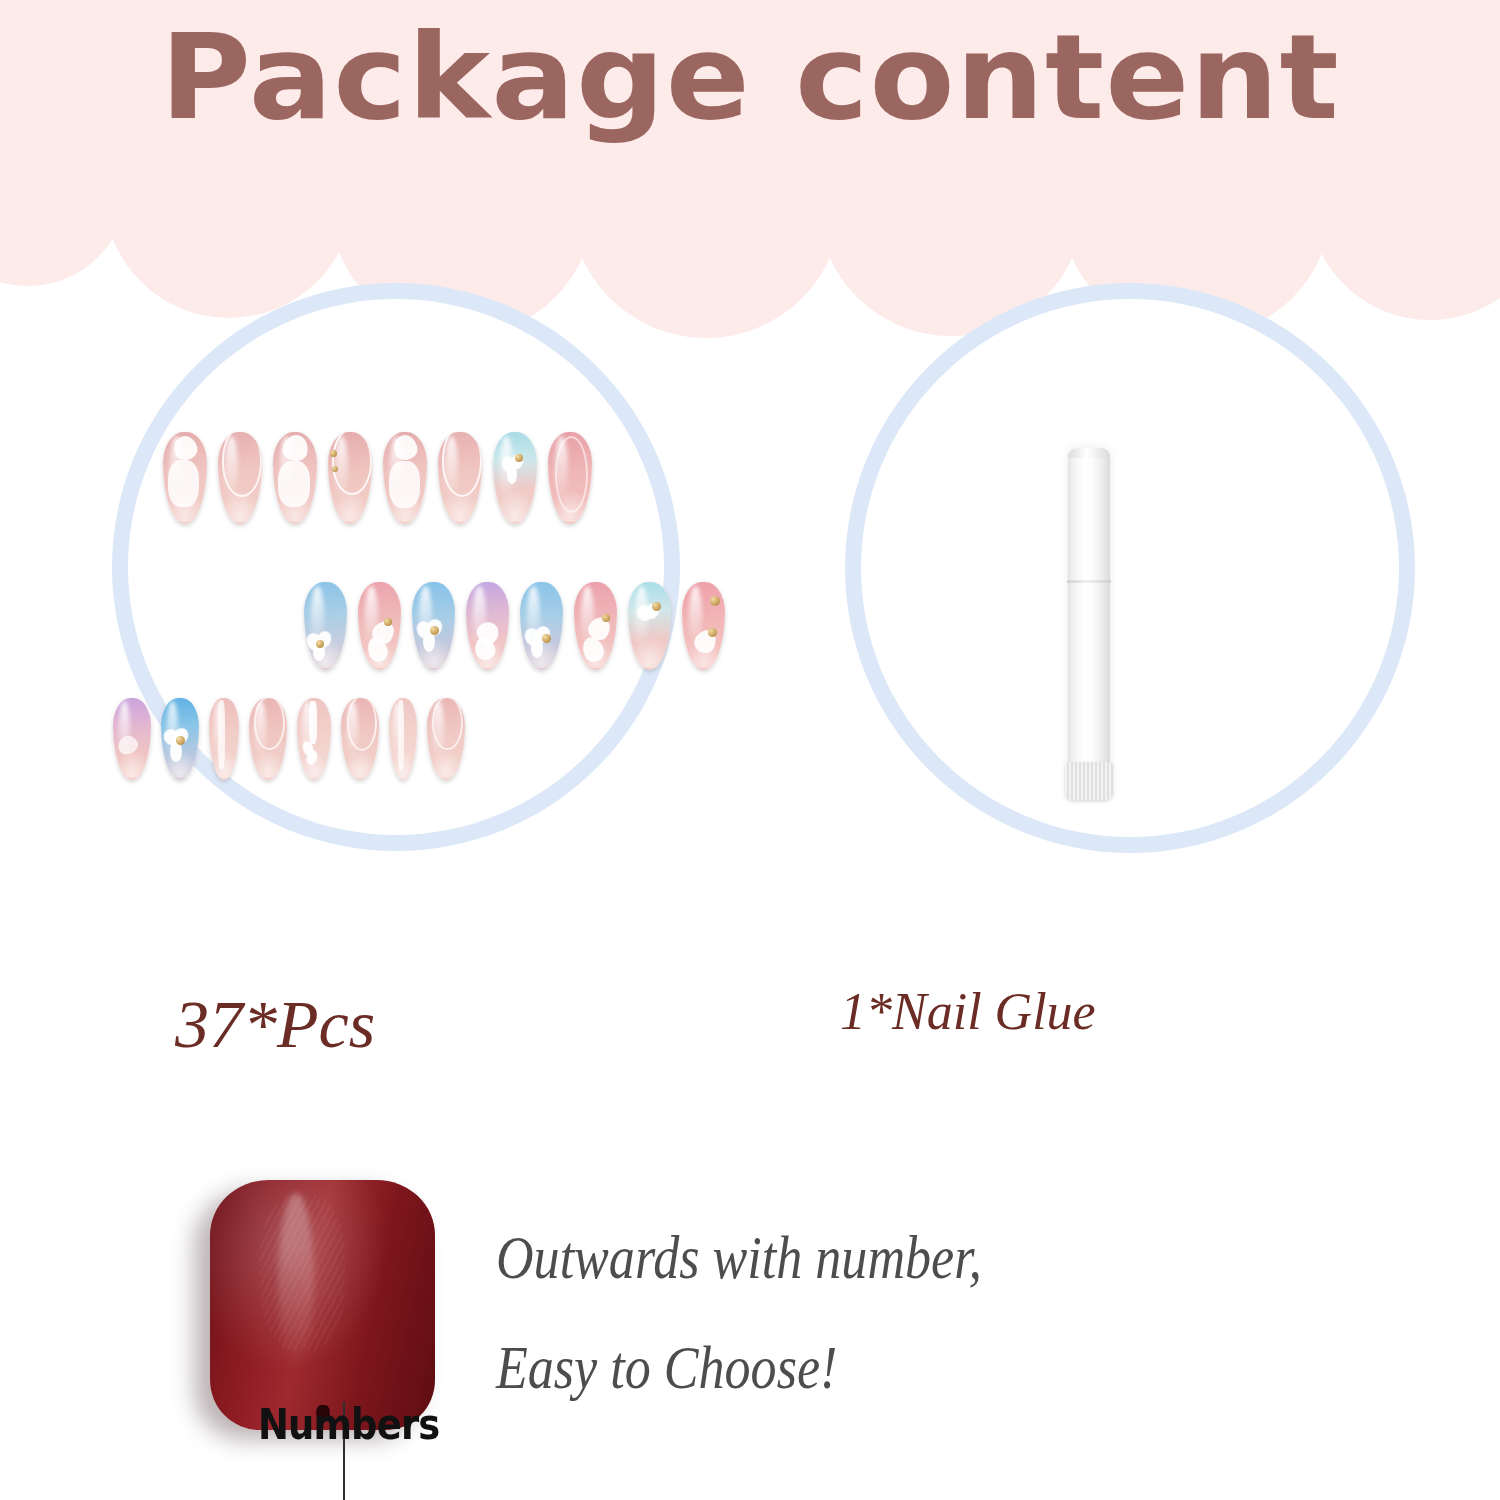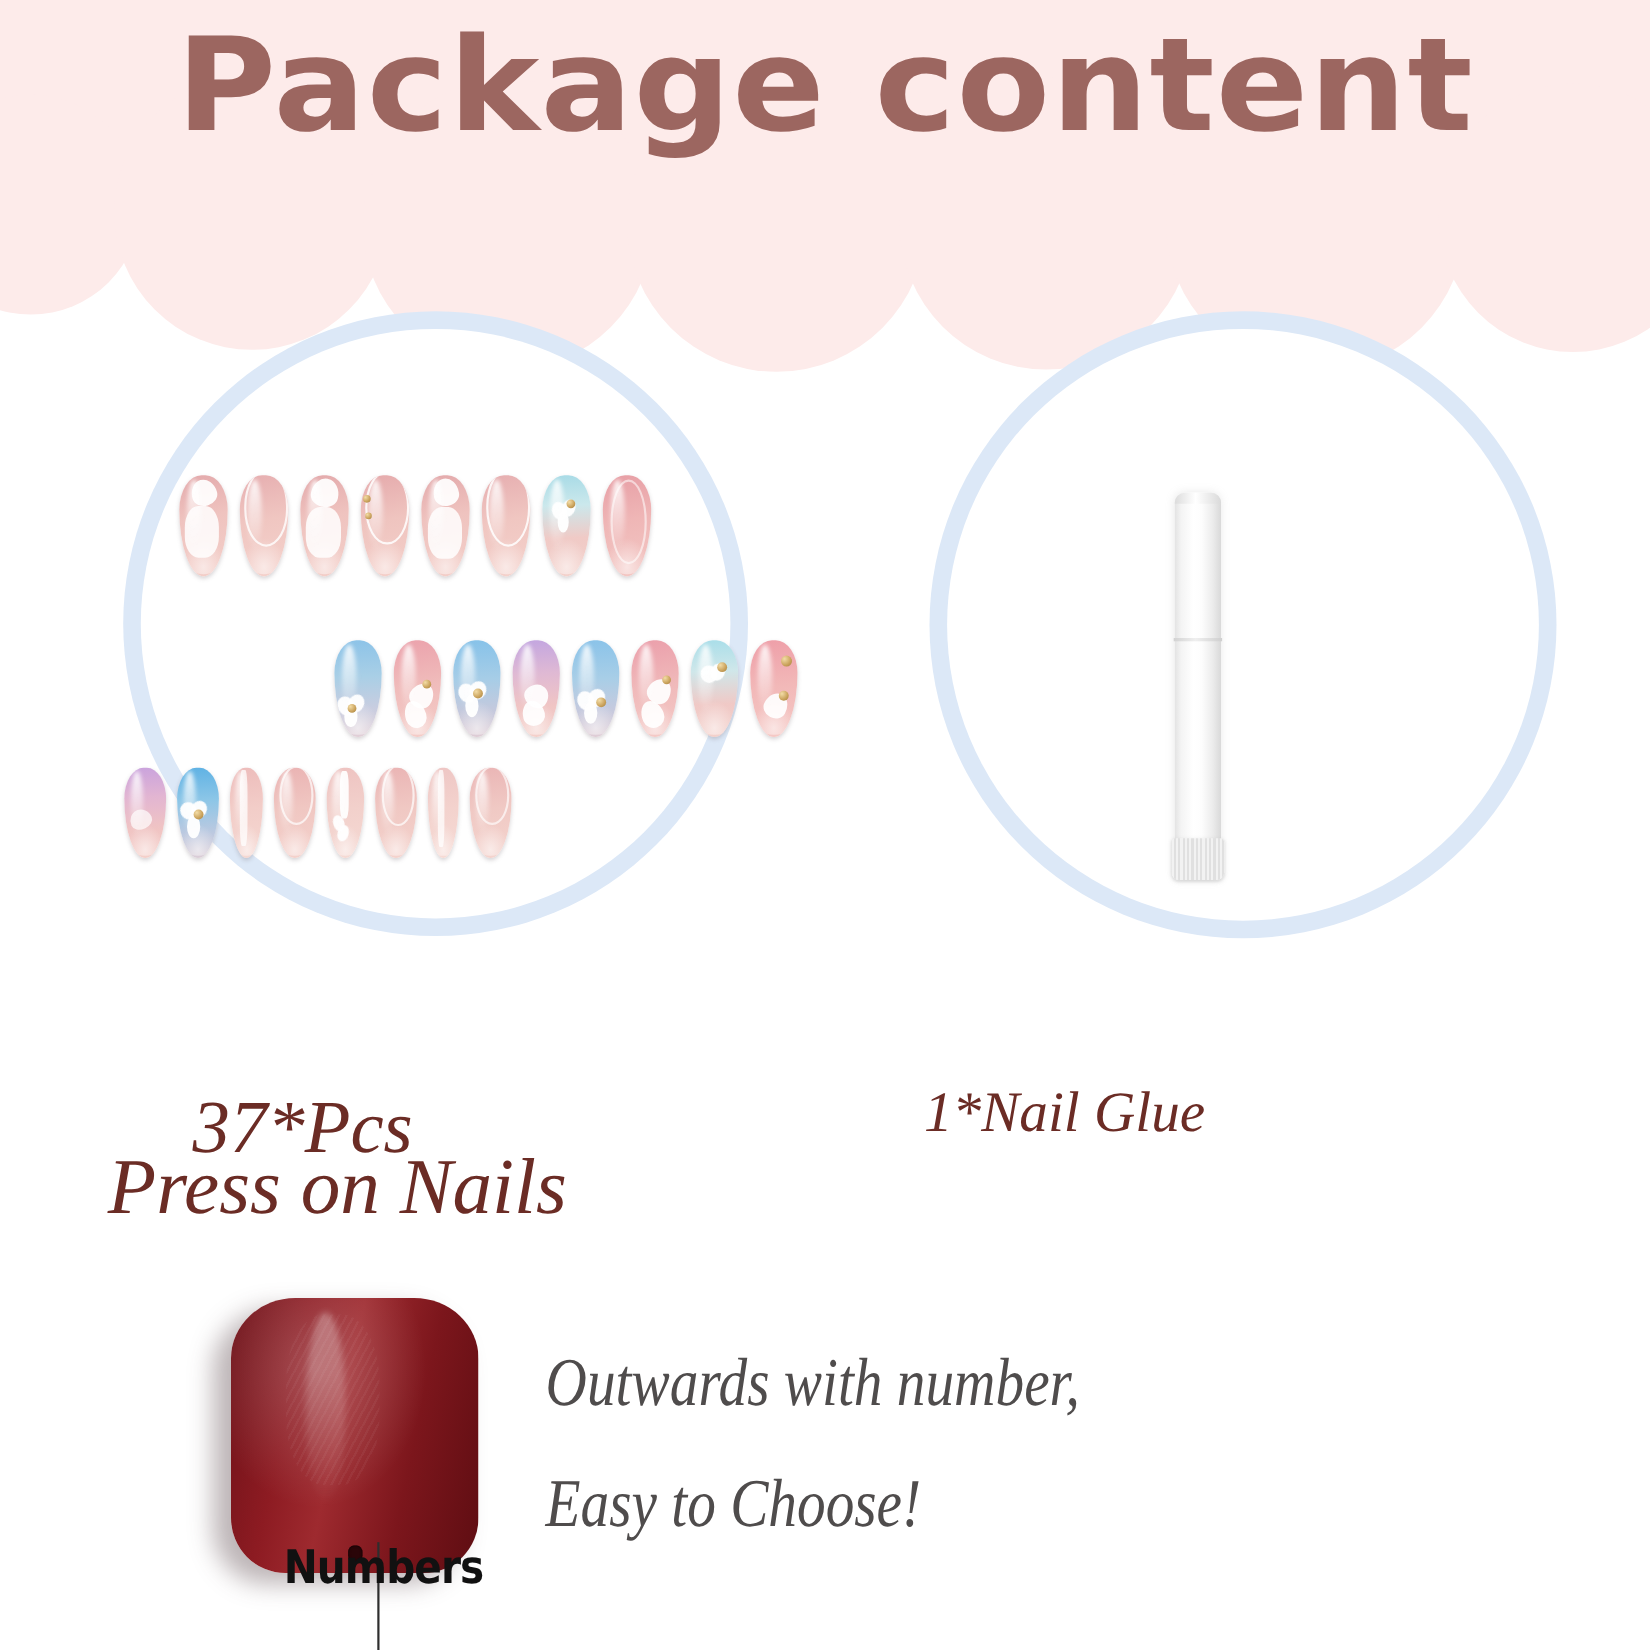--- a/index.html
+++ b/index.html
@@ -358,21 +358,20 @@
   </div>
 
   <div class="glue" style="left:1068px;top:448px;width:42px;height:352px;">
     <div class="barrel"></div>
     <div class="toprim"></div>
     <div class="capseam" style="top:132px;"></div>
     <div class="basecap"></div>
   </div>
 
   <div class="cap cap-pcs">37*Pcs</div>
-  <div class="cap cap-press">Press on Nails</div>
   <div class="cap cap-glue">1*Nail Glue</div>
 
   <div class="rednail">
     <div class="rbody">
       <div class="rtexture"></div>
       <div class="rgloss"></div>
     </div>
     <div class="numdot"></div>
   </div>
   <div class="pointer"></div>

